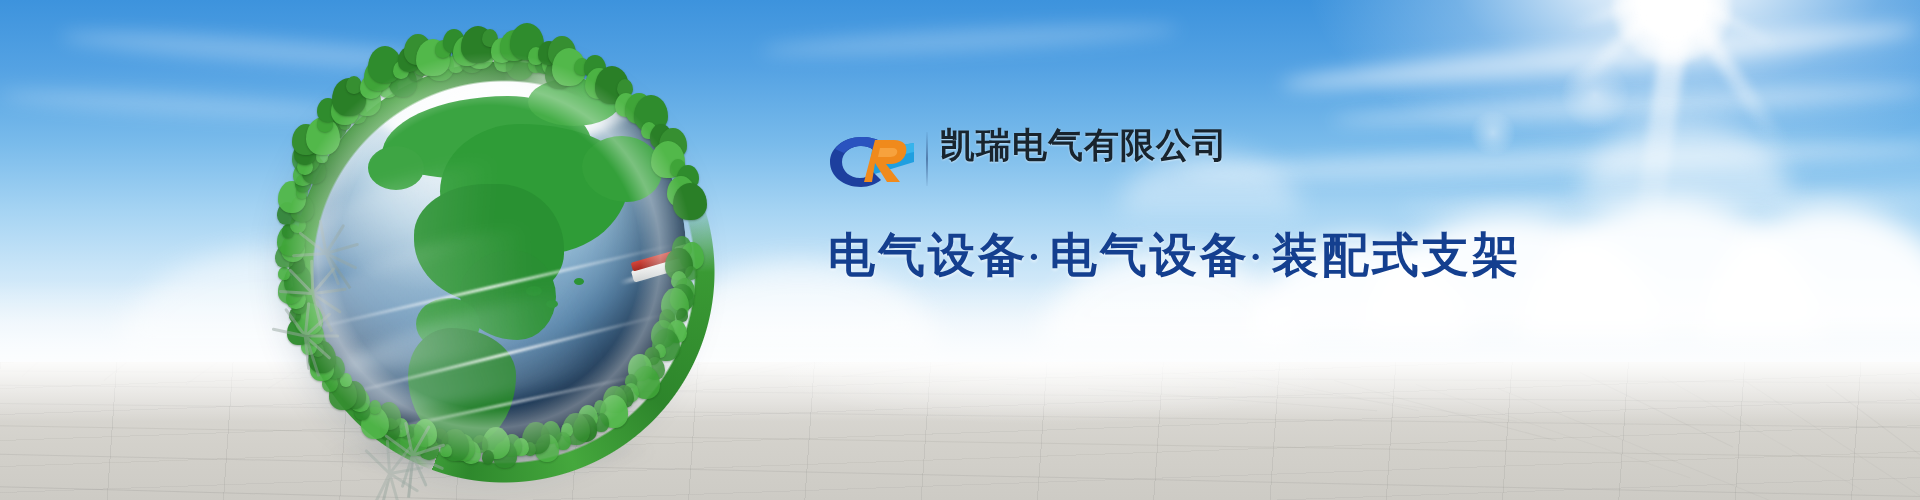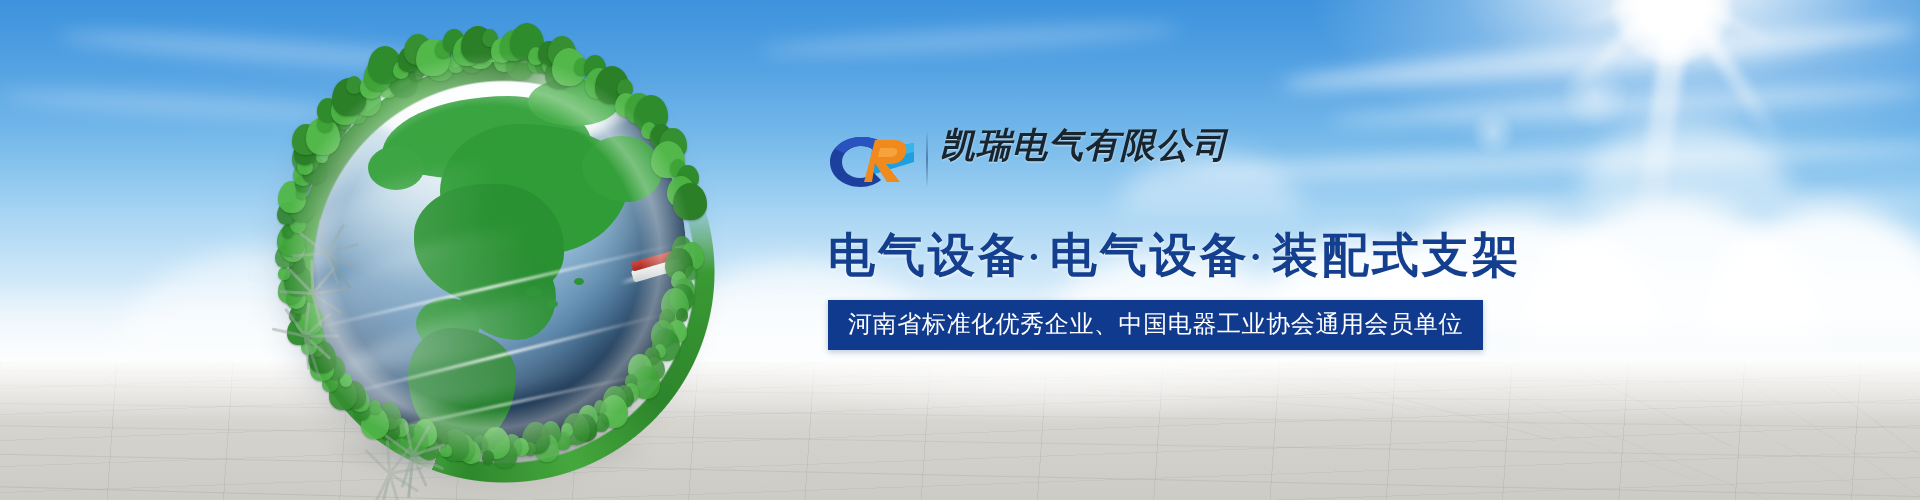--- a/index.html
+++ b/index.html
@@ -139,21 +139,21 @@
     background:radial-gradient(ellipse,rgba(90,100,110,.30),rgba(90,100,110,0) 70%);filter:blur(6px);}
 
   
   .content{position:absolute;left:828px;top:124px;width:700px;}
 
   .brandrow{position:relative;height:76px;}
   .logo{position:absolute;left:0;top:4px;width:88px;height:62px;}
   .logo svg{display:block;}
   .vdivider{position:absolute;left:98px;top:8px;width:2px;height:54px;
     background:linear-gradient(to bottom,rgba(40,70,120,.05),rgba(40,70,120,.55),rgba(40,70,120,.05));}
-  .names{position:absolute;left:112px;top:0px;font-style:italic;}
+  .names{position:absolute;left:112px;top:0px;}
   .cn-name{
     font-family:"DejaVu Sans","Liberation Sans",sans-serif;
     font-size:35px;line-height:42px;font-weight:700;color:#18242e;letter-spacing:1px;
     text-shadow:0 1px 2px rgba(255,255,255,.5);
   }
   .en-name{
     font-family:"Liberation Sans","DejaVu Sans",sans-serif;
     font-size:18px;line-height:24px;font-weight:400;color:#1d2b36;letter-spacing:1.1px;
     margin-top:2px;
   }
@@ -526,16 +526,15 @@
       <div class="vdivider"></div>
       <div class="names">
         <div class="cn-name">凯瑞电气有限公司</div>
       </div>
     </div>
 
     <div class="slogan">
       <span>电气设备</span><span class="dot">·</span><span>电气设备</span><span class="dot">·</span><span>装配式支架</span>
     </div>
 
-    <div class="badge">河南省标准化优秀企业、中国电器工业协会通用会员单位</div>
 
   </div>
 </div>
 
 </body></html>

